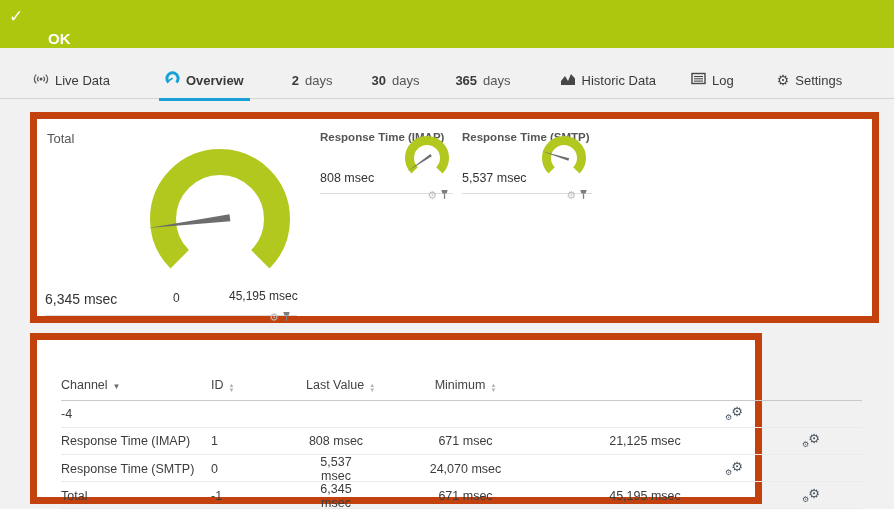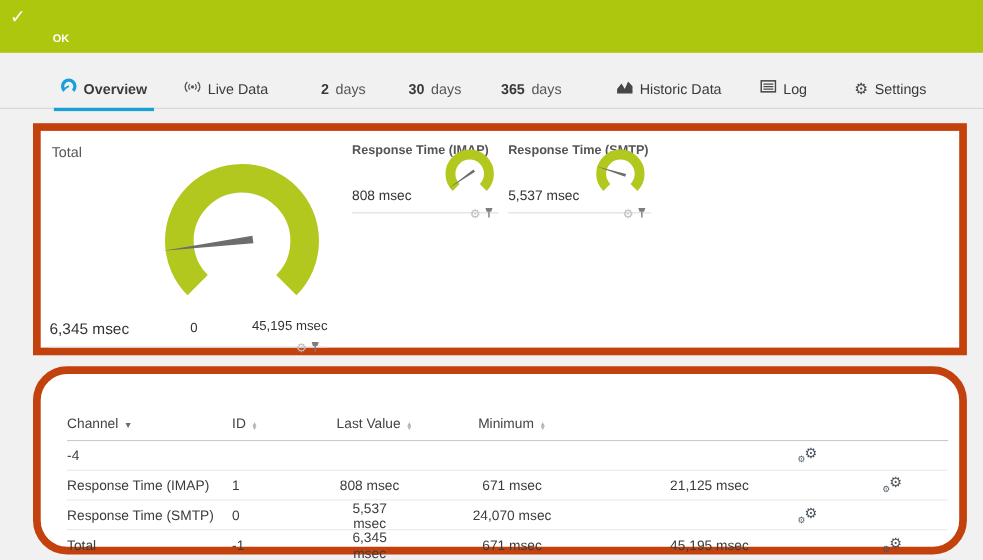--- a/index.html
+++ b/index.html
@@ -9,35 +9,35 @@
     background:#f1f1f1; color:#3c3c3c; position:relative;
   }
   
   .hdr { position:absolute; top:0; left:0; width:894px; height:48px; background:#adc60e; color:#fff; }
   .hdr-check { position:absolute; left:9px; top:6px; font-size:17px; font-weight:bold; }
   .hdr-line { position:absolute; left:33px; top:5px; font-size:16px; white-space:nowrap; }
   .hdr-line .sensor-word { font-style:italic; font-weight:400; margin-right:6px; }
   .hdr-line .sensor-name { font-weight:600; }
   .hdr-flag { position:relative; top:-6px; margin-left:3px; display:inline-block; }
   .hdr-stars { position:relative; top:-5px; margin-left:16px; font-size:12px; letter-spacing:1px; }
-  .hdr-ok { position:absolute; left:48px; top:30px; font-size:10px; font-weight:bold; }
+  .hdr-ok { position:absolute; left:48px; top:30px; font-size:15px; font-weight:bold; }
   
   .tabbar { position:absolute; top:62px; left:0; width:894px; height:37px;
             border-bottom:1px solid #d6d6d6; display:flex; align-items:center; font-size:13px; }
   .tab { display:flex; align-items:center; gap:6px; height:37px; color:#3a3a3a;
          cursor:pointer; position:relative; white-space:nowrap; }
   .tab .num { font-weight:bold; }
   .tab .days { color:#555; }
   .tab-active { font-weight:bold; }
   .tab-active::after { content:""; position:absolute; left:-6px; right:-6px; bottom:-2px; height:3px; background:#18a0d7; }
   .gear-glyph { font-size:14px; color:#474747; line-height:1; }
   
   .panel { position:absolute; background:#fff; border:7px solid #c2410c; }
   #panel-gauges { left:30px; top:112px; width:849px; height:211px; }
-  #panel-table  { left:30px; top:333px; width:849px; height:171px;border-radius:31px; }
+  #panel-table  { left:30px; top:333px; width:732px; height:171px; }
   .total-label { position:absolute; left:10px; top:12px; font-size:13px; color:#555; }
   #g-total { position:absolute; left:103px; top:18px; }
   .scale-min { position:absolute; left:136px; top:172px; font-size:12px; color:#333; }
   .scale-max { position:absolute; left:192px; top:170px; font-size:12px; color:#333; }
   .total-value { position:absolute; left:8px; top:172px; font-size:14px; color:#333; }
   .total-underline { position:absolute; left:8px; top:196px; width:252px; border-bottom:1px solid #ddd; }
   .total-icons { position:absolute; left:232px; top:189px; }
   .mini-icons { display:flex; align-items:center; gap:3px; }
   .mini-gear { font-size:11px; color:#bdbdbd; line-height:1; cursor:pointer; }
   .mini-pin  { cursor:pointer; display:inline-block; }
@@ -66,36 +66,36 @@
 </style>
 </head>
 <body>
 
 <div class="hdr">
   <span class="hdr-check">✓</span>
   <div class="hdr-ok">OK</div>
 </div>
 
 <div class="tabbar">
-  <div class="tab tab-active" style="margin-left:55px">
-    <span><svg width="15" height="15" viewBox="0 0 16 16">
-          <path d="M 3.76 12.24 A 6 6 0 1 1 12.24 12.24" stroke="#18a0d7" stroke-width="3.2" fill="none"></path>
-          <line x1="8.2" y1="7.6" x2="3.4" y2="10.6" stroke="#18a0d7" stroke-width="1.8"></line>
-        </svg></span>
-    <span>Overview</span>
-  </div>
   <div class="tab" style="margin-left:33px">
     <span><svg width="16" height="14" viewBox="0 0 16 14">
           <circle cx="8" cy="7" r="1.5" fill="#555"></circle>
           <path d="M5.6 4.6 A 3.4 3.4 0 0 0 5.6 9.4" stroke="#555" stroke-width="1.2" fill="none"></path>
           <path d="M3.3 2.6 A 5.9 5.9 0 0 0 3.3 11.4" stroke="#555" stroke-width="1.2" fill="none"></path>
           <path d="M10.4 4.6 A 3.4 3.4 0 0 1 10.4 9.4" stroke="#555" stroke-width="1.2" fill="none"></path>
           <path d="M12.7 2.6 A 5.9 5.9 0 0 1 12.7 11.4" stroke="#555" stroke-width="1.2" fill="none"></path>
         </svg></span>
     <span>Live Data</span>
+  </div>
+  <div class="tab tab-active" style="margin-left:55px">
+    <span><svg width="15" height="15" viewBox="0 0 16 16">
+          <path d="M 3.76 12.24 A 6 6 0 1 1 12.24 12.24" stroke="#18a0d7" stroke-width="3.2" fill="none"></path>
+          <line x1="8.2" y1="7.6" x2="3.4" y2="10.6" stroke="#18a0d7" stroke-width="1.8"></line>
+        </svg></span>
+    <span>Overview</span>
   </div>
   <div class="tab" style="margin-left:48px">
     <span class="num">2</span>
       <span class="days">days</span>
   </div>
   <div class="tab" style="margin-left:39px">
     <span class="num">30</span>
       <span class="days">days</span>
   </div>
   <div class="tab" style="margin-left:36px">

